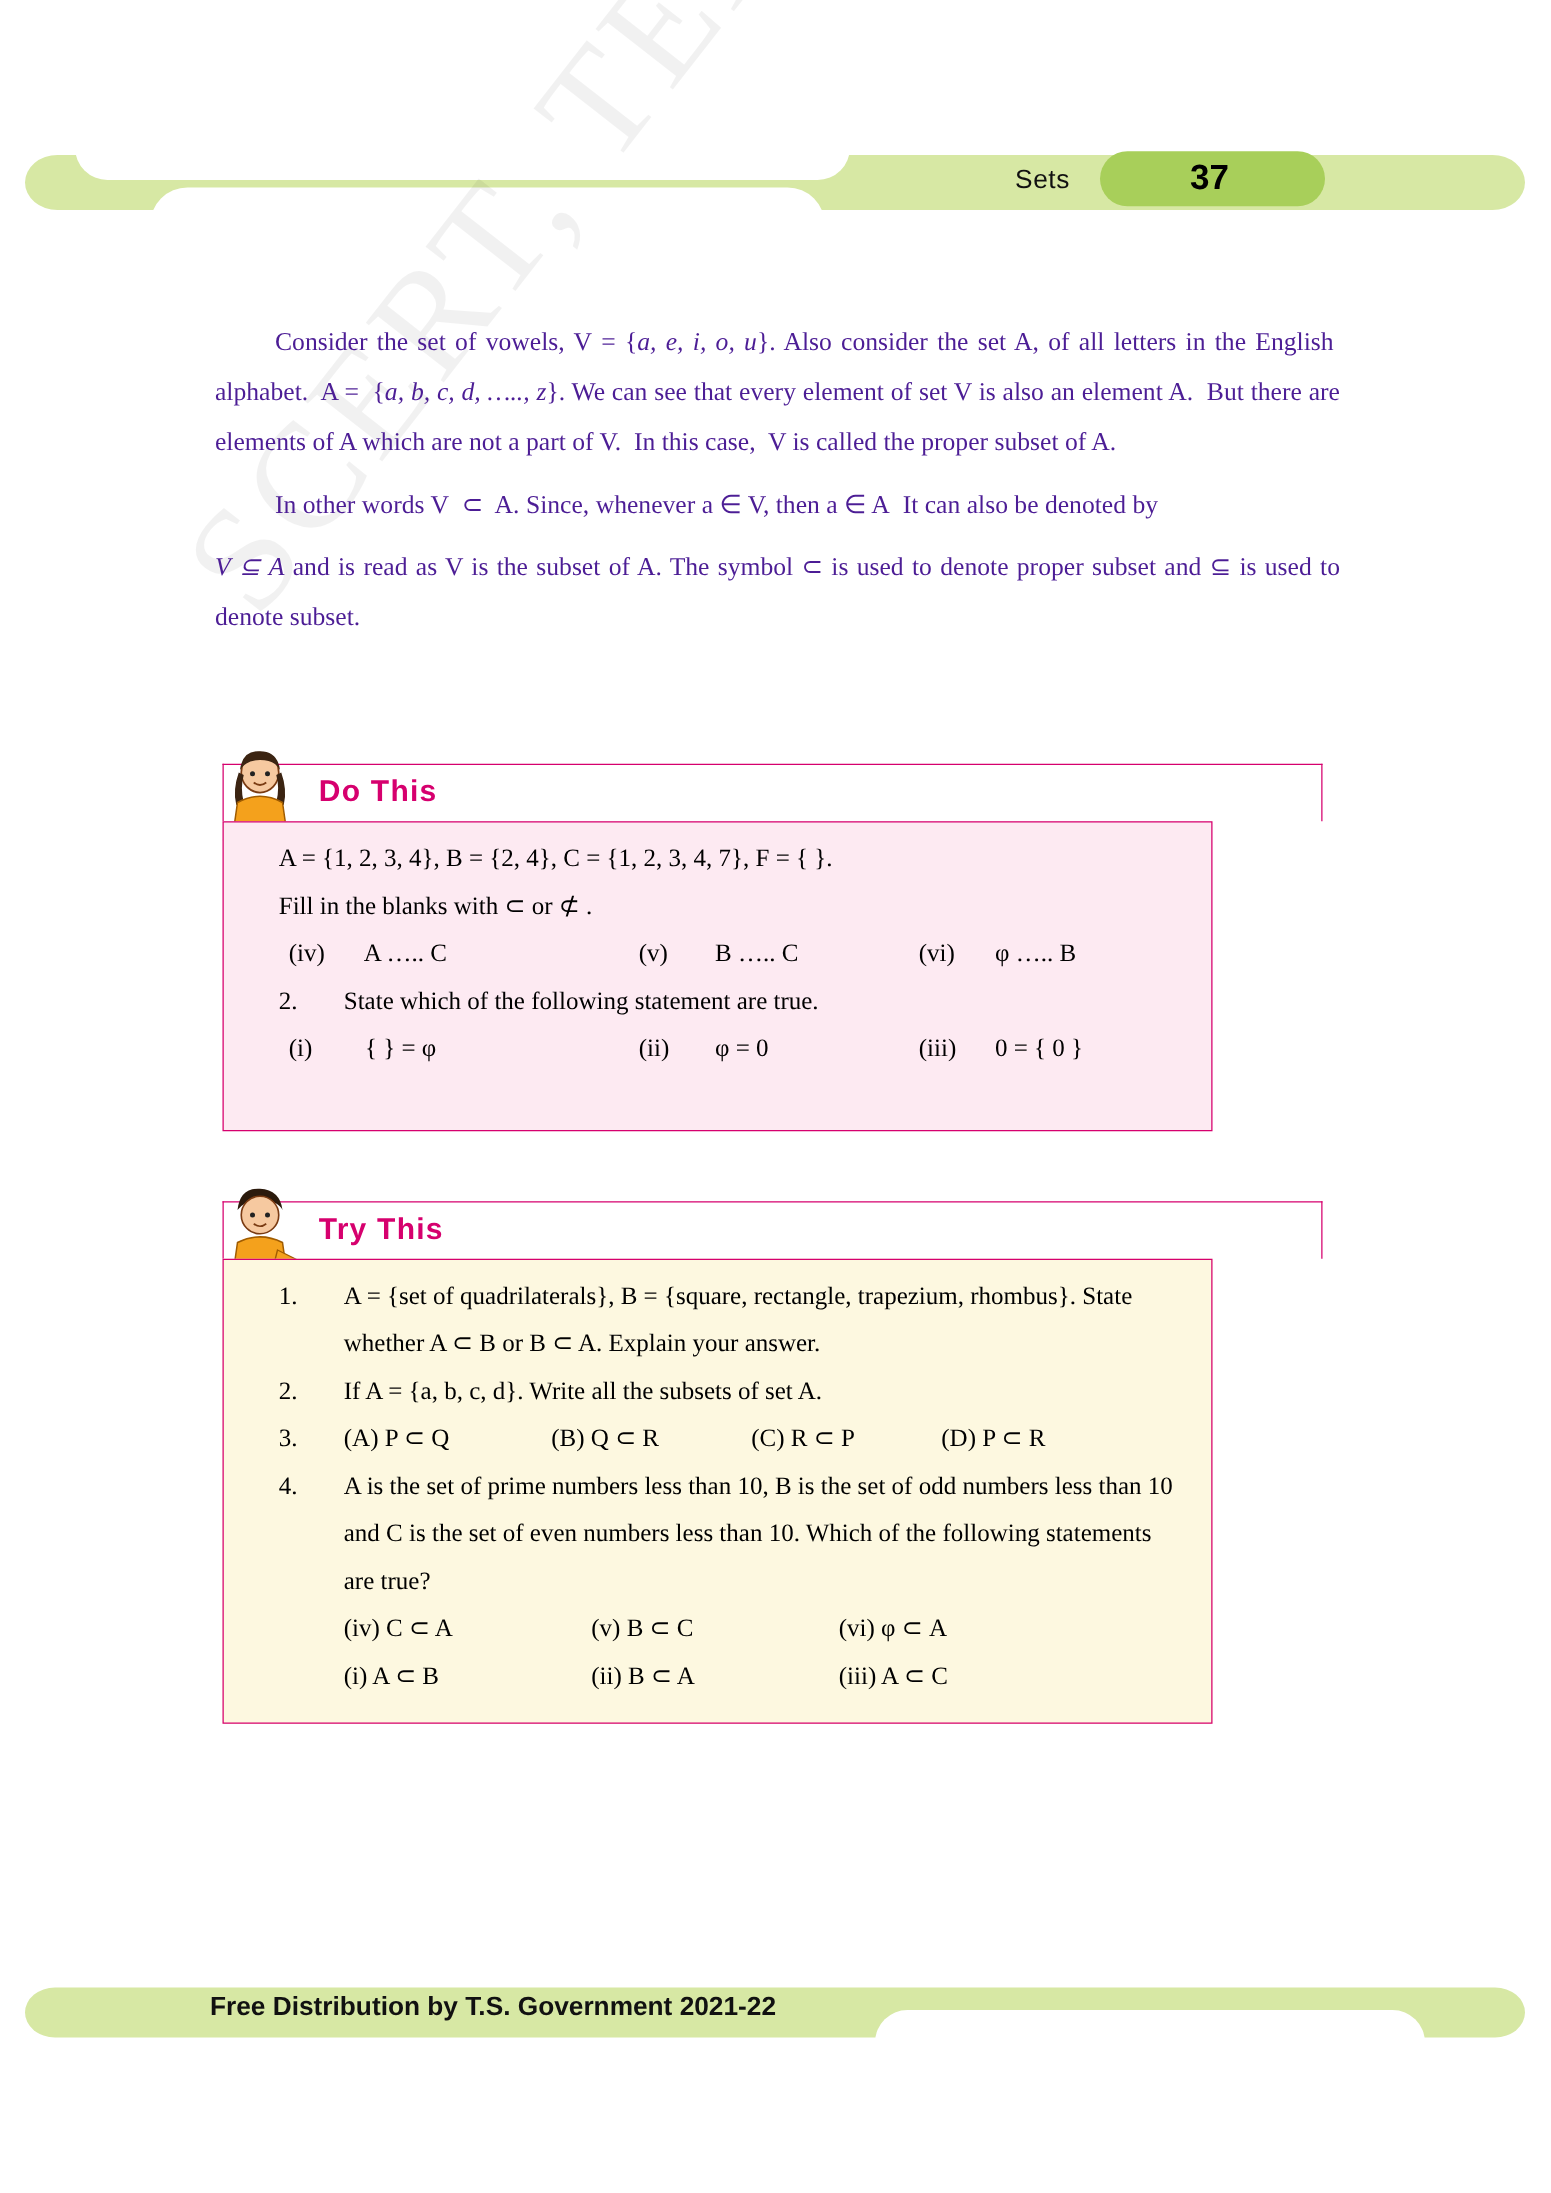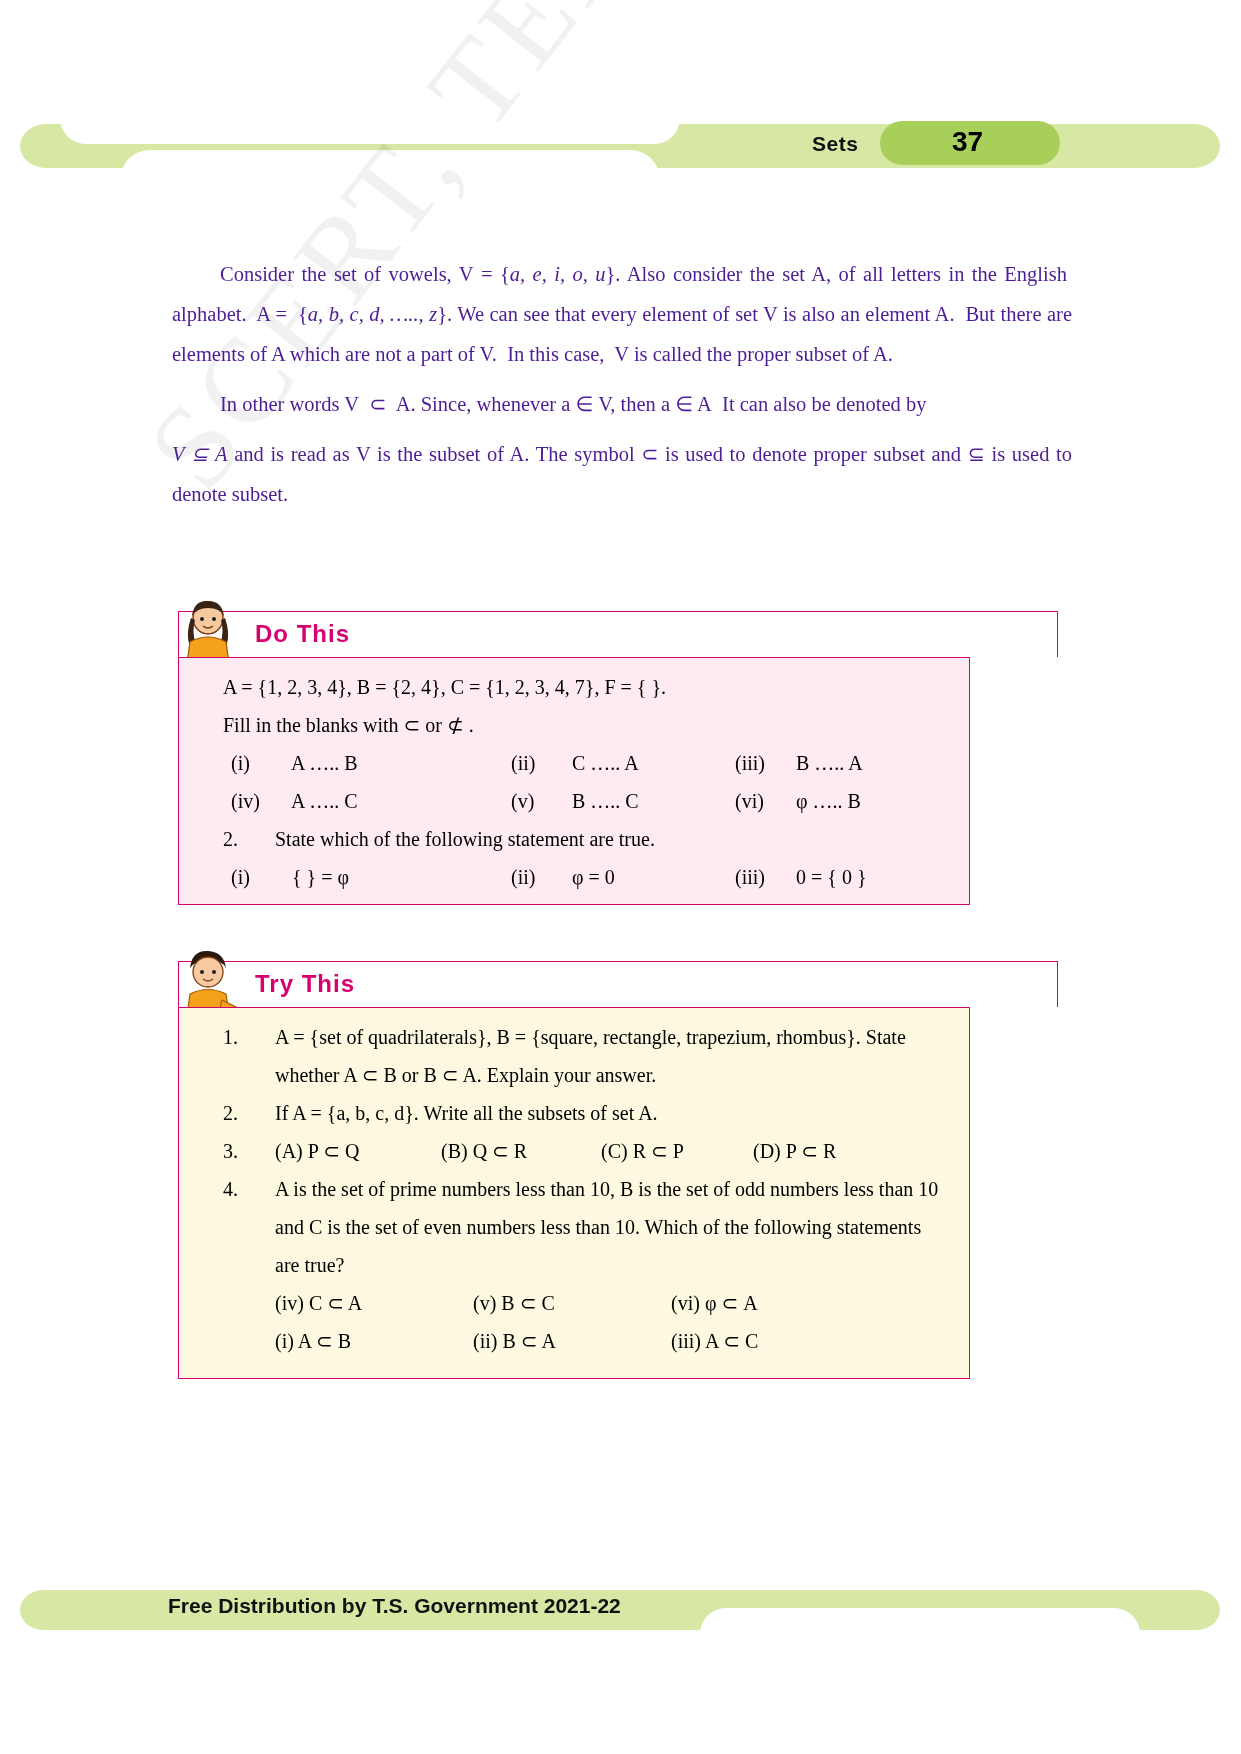--- a/index.html
+++ b/index.html
@@ -48,21 +48,21 @@
     width: 540px;
     height: 30px;
     background: #ffffff;
     border-radius: 40px 40px 0 0;
   }
   .chapter-name {
     position: absolute;
     left: 812px;
     top: 14px;
     font-size: 21px;
-    font-weight: bold;
+    font-weight: normal;
     color: #111;
     font-family: "Liberation Sans", sans-serif;
     letter-spacing: 0.5px;
   }
   .page-pill {
     position: absolute;
     left: 880px;
     top: 3px;
     width: 180px;
     height: 44px;
@@ -288,34 +288,20 @@
   <path d="M14 72 L58 72 L60 84 L12 84 Z" fill="#2f7fc1" stroke="#1b5c94" stroke-width="1.2"></path>
   <path d="M8 74 L36 66 L66 74 L36 82 Z" fill="#ffffff" stroke="#555" stroke-width="1.2"></path>
   <path d="M36 66 L36 82" stroke="#555" stroke-width="1"></path>
 </svg>
 
 <div class="box" id="do-this-body">
   <div class="box-inner">
     <div class="row">A = {1, 2, 3, 4},          B = {2, 4},      C = {1, 2, 3, 4, 7},     F = {  }.</div>
     <div class="row">Fill in the blanks with ⊂ or ⊄ .</div>
 
-    <div class="cols">
-      <span class="c1">
-        <span class="lbl">(i)</span>
-        <span>A ….. B</span>
-      </span>
-      <span class="c2">
-        <span class="lbl">(ii)</span>
-        <span>C ….. A</span>
-      </span>
-      <span class="c3">
-        <span class="lbl">(iii)</span>
-        <span>B ….. A</span>
-      </span>
-    </div>
 
     <div class="cols">
       <span class="c1">
         <span class="lbl">(iv)</span>
         <span>A ….. C</span>
       </span>
       <span class="c2">
         <span class="lbl">(v)</span>
         <span>B ….. C</span>
       </span>

